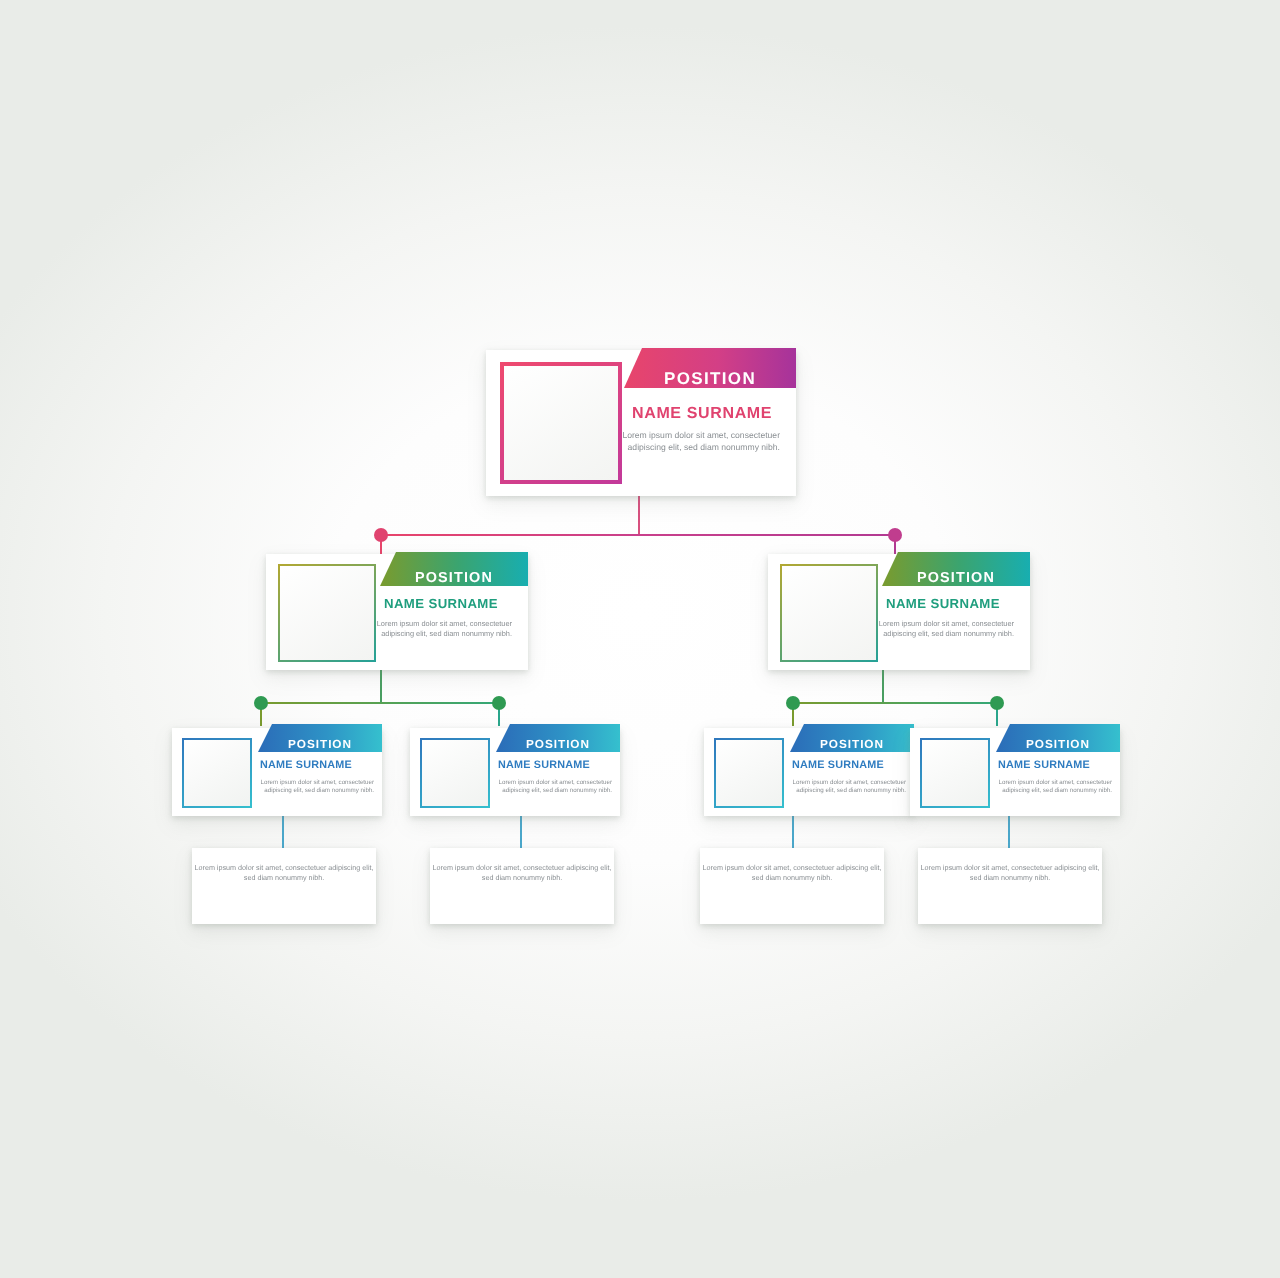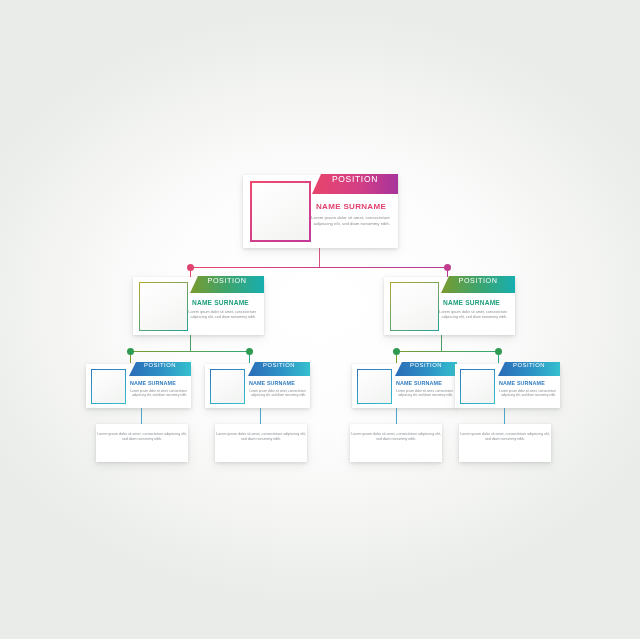--- a/index.html
+++ b/index.html
@@ -45,24 +45,24 @@
   .photo {
     position: absolute;
     background: linear-gradient(150deg, #ffffff 0%, #f7f8f7 55%, #eef0ee 100%);
     box-sizing: border-box;
   }
 
   
   .banner {
     position: absolute;
     display: flex;
-    align-items: flex-start;
+    align-items: flex-end;
     justify-content: center;
     color: #ffffff;
-    font-weight: normal;
+    font-weight: bold;
     letter-spacing: 0.08em;
     white-space: nowrap;
   }
   .banner .fold {
     position: absolute;
     right: 0;
     top: 100%;
     width: 0;
     height: 0;
   }

